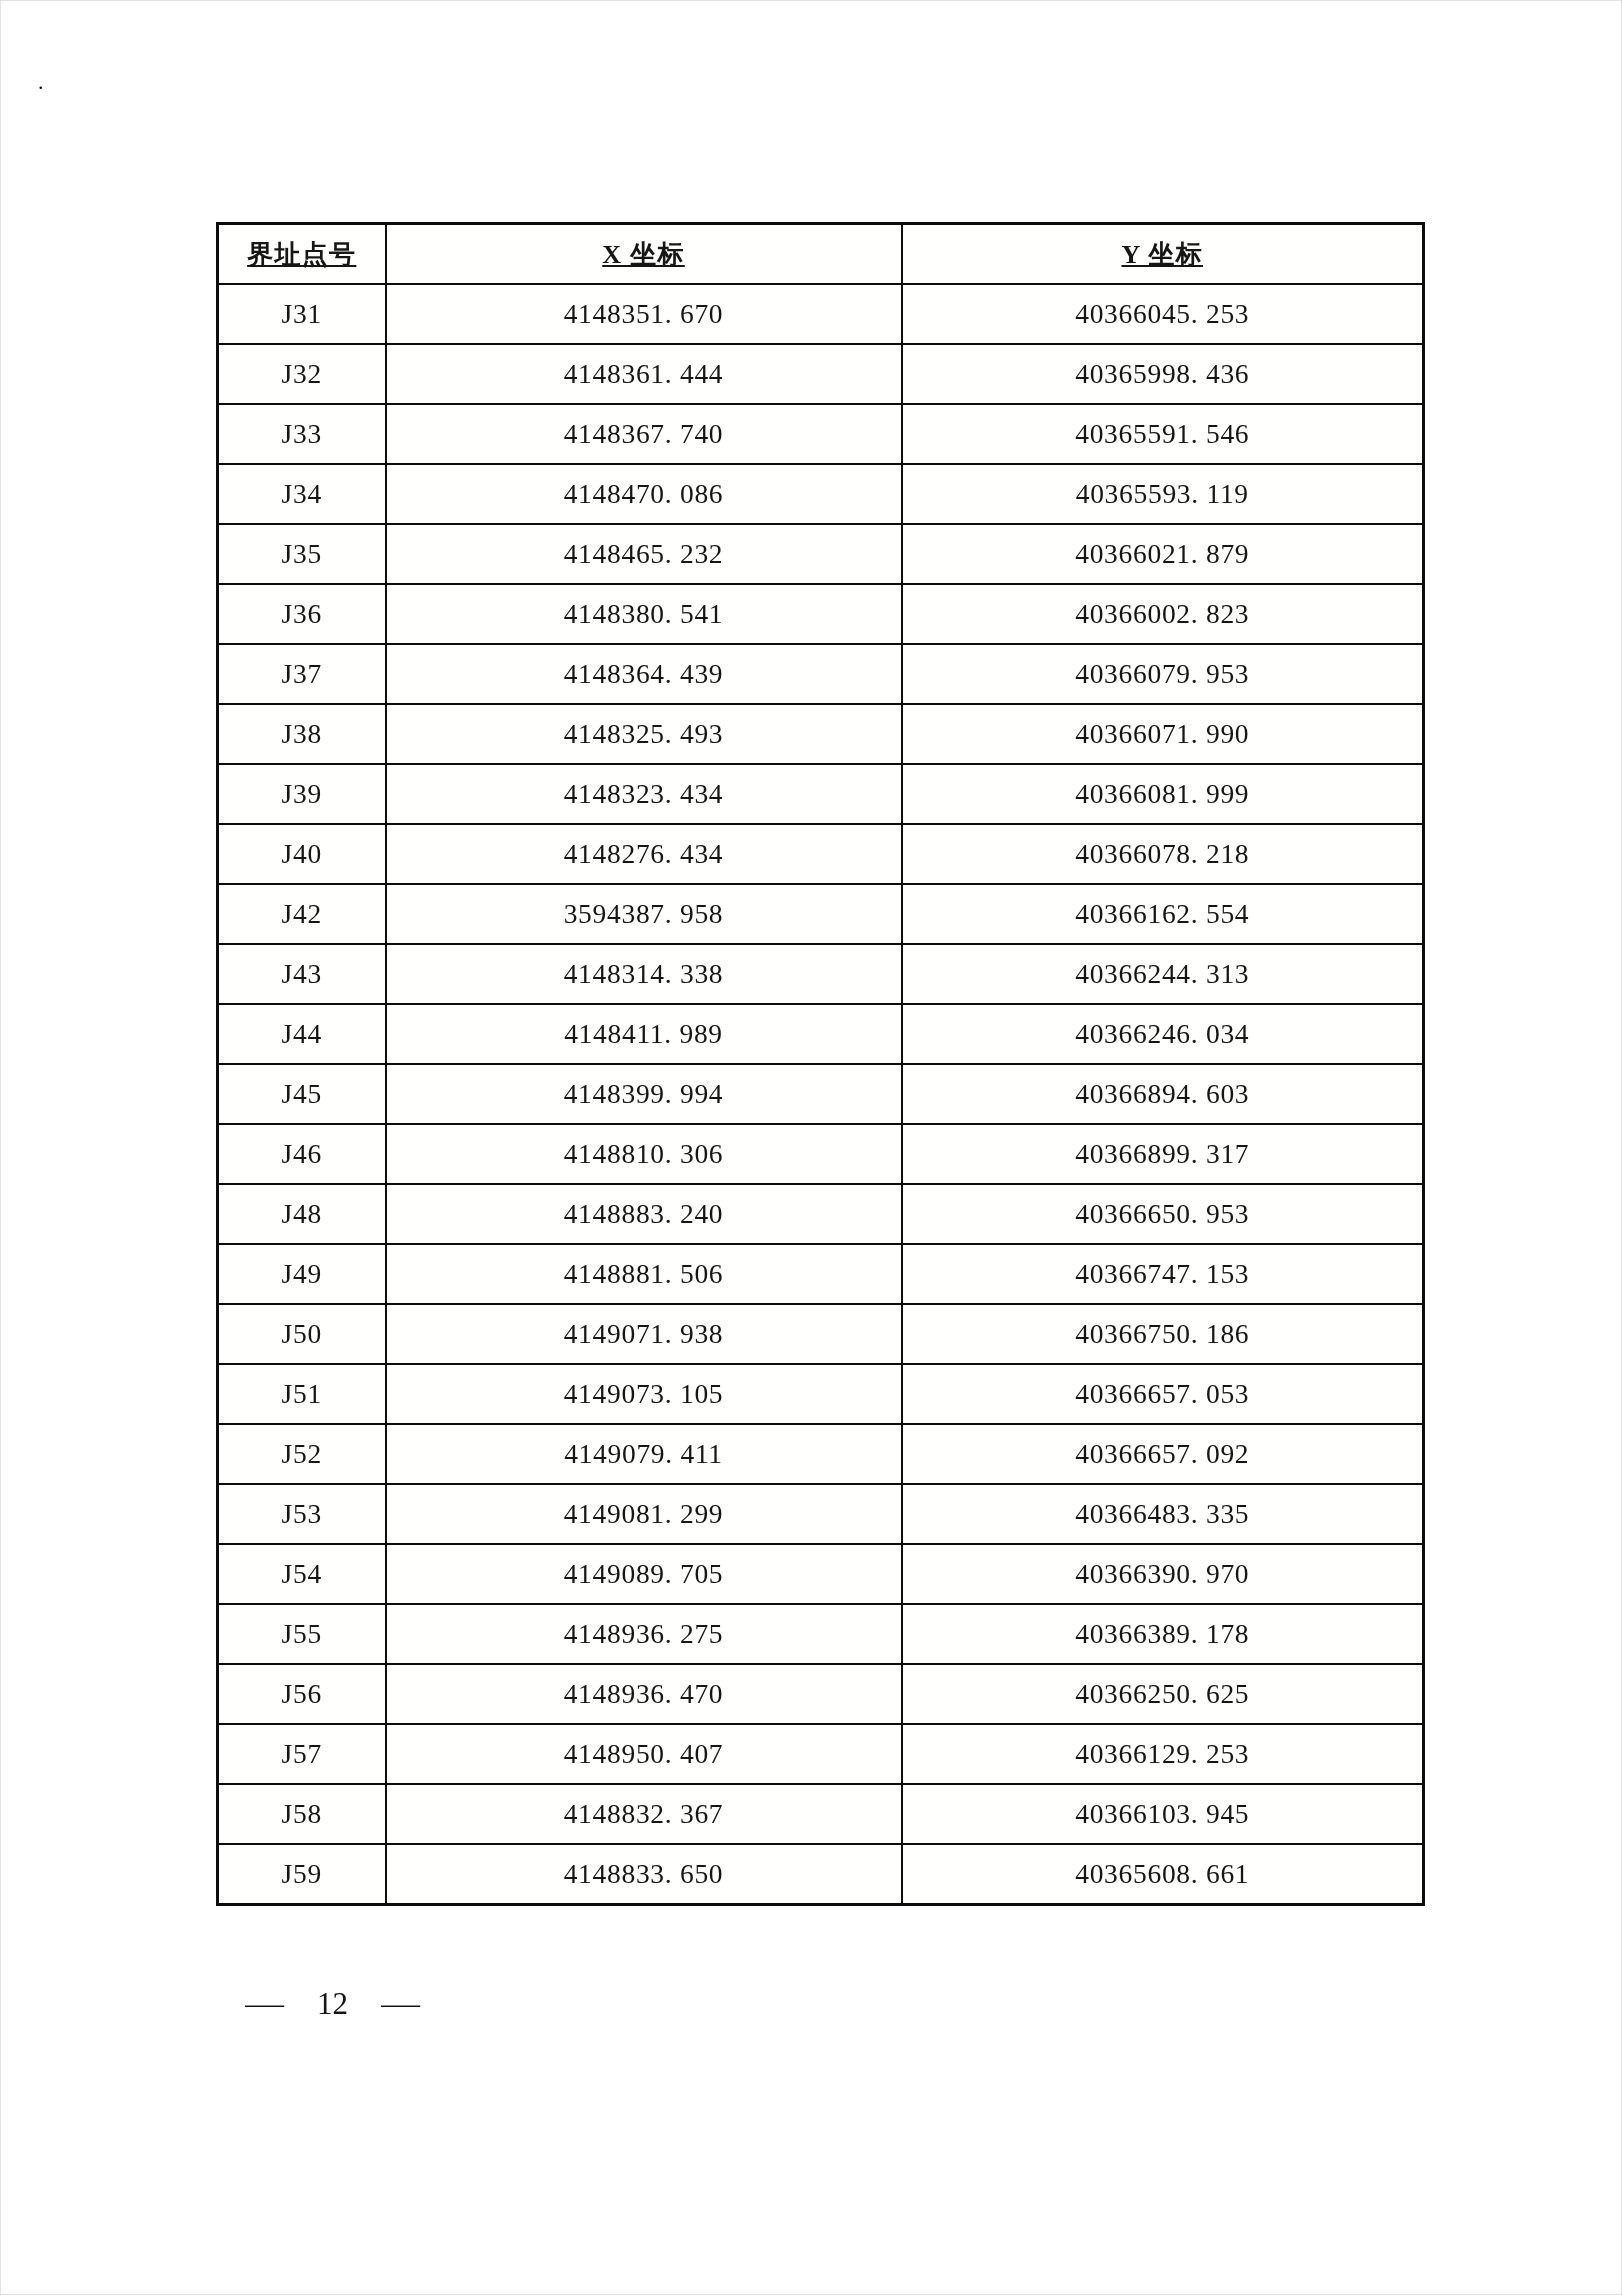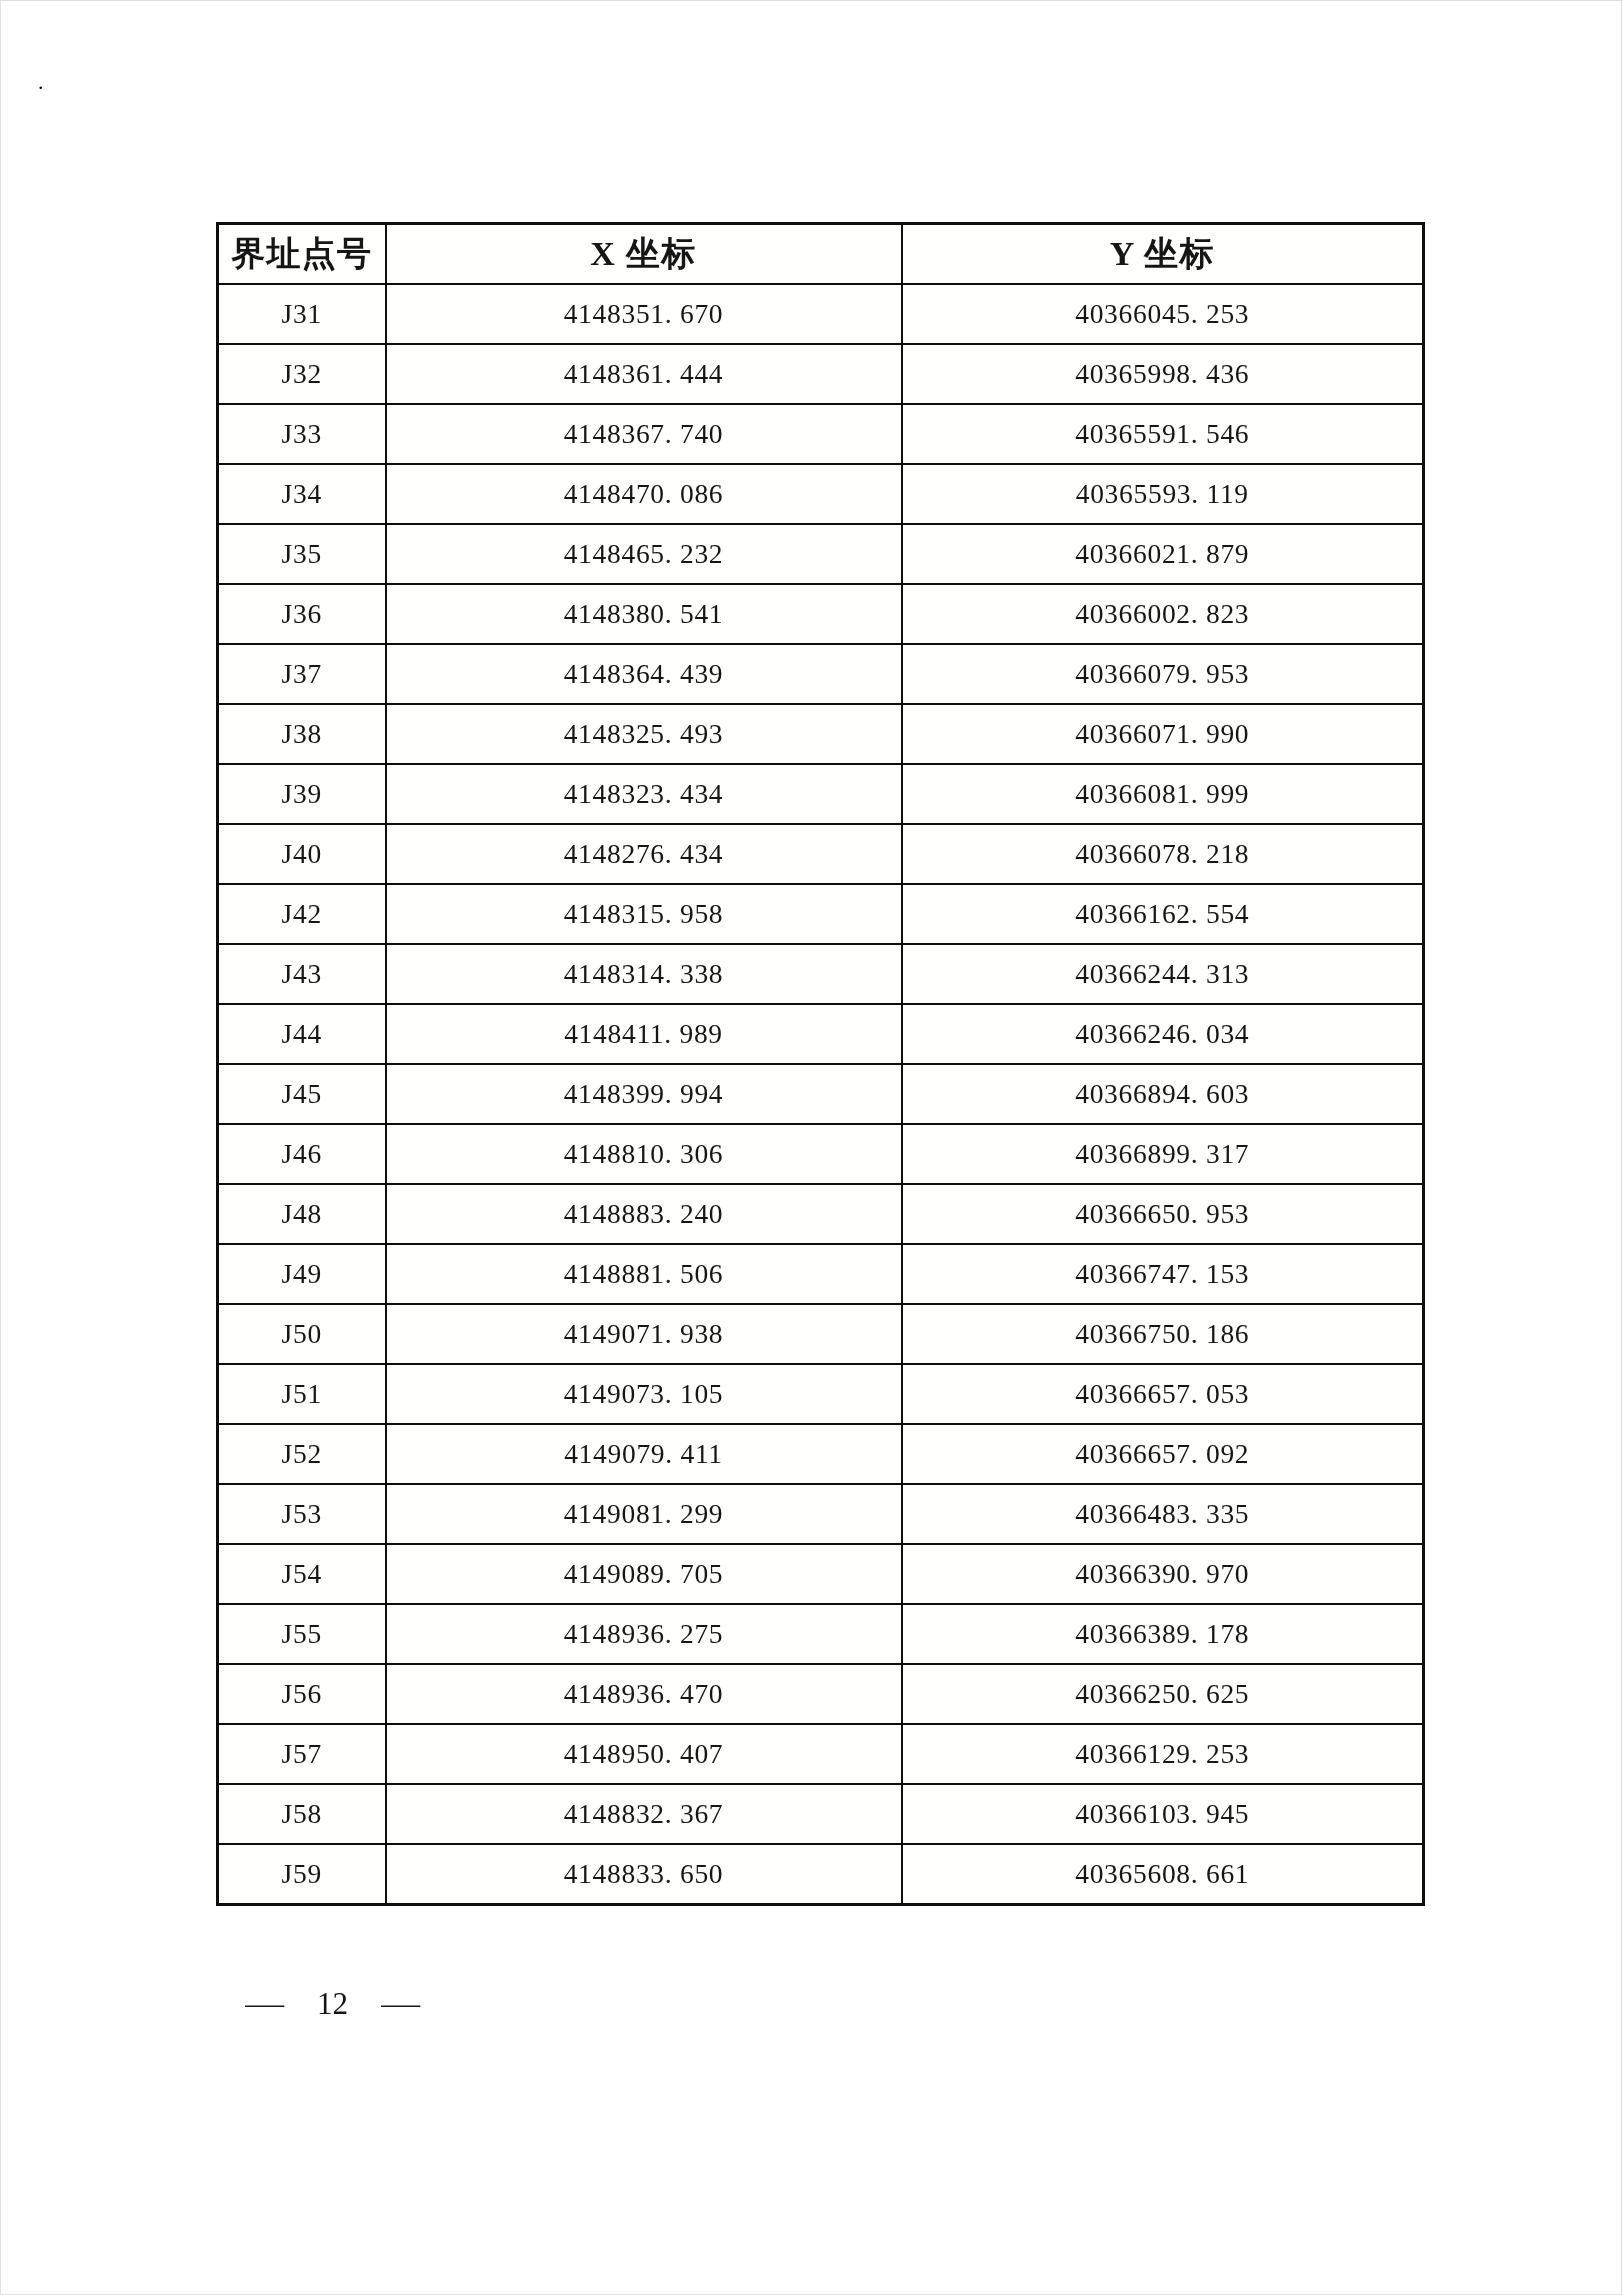--- a/index.html
+++ b/index.html
@@ -46,23 +46,24 @@
     border-top: 2.6px solid #0d0d0d;
     border-bottom: 2.6px solid #0d0d0d;
     height: 58px;
     padding: 0;
     text-align: center;
     vertical-align: middle;
     white-space: pre;
     background: #fffffe;
   }
   table.coords th {
-    font-size: 34px;
+    font-size: 26px;
     font-weight: bold;
     letter-spacing: 1.3px;
+    text-decoration: underline;
   }
   table.coords td {
     font-size: 27.5px;
     font-weight: normal;
     letter-spacing: 0.7px;
   }
   .footer {
     position: absolute;
     left: 249px;
     top: 1988px;
@@ -144,21 +145,21 @@
           <td>4148323. 434</td>
           <td>40366081. 999</td>
         </tr>
         <tr>
           <td>J40</td>
           <td>4148276. 434</td>
           <td>40366078. 218</td>
         </tr>
         <tr>
           <td>J42</td>
-          <td>4148315. 958</td>
+          <td>3594387. 958</td>
           <td>40366162. 554</td>
         </tr>
         <tr>
           <td>J43</td>
           <td>4148314. 338</td>
           <td>40366244. 313</td>
         </tr>
         <tr>
           <td>J44</td>
           <td>4148411. 989</td>

